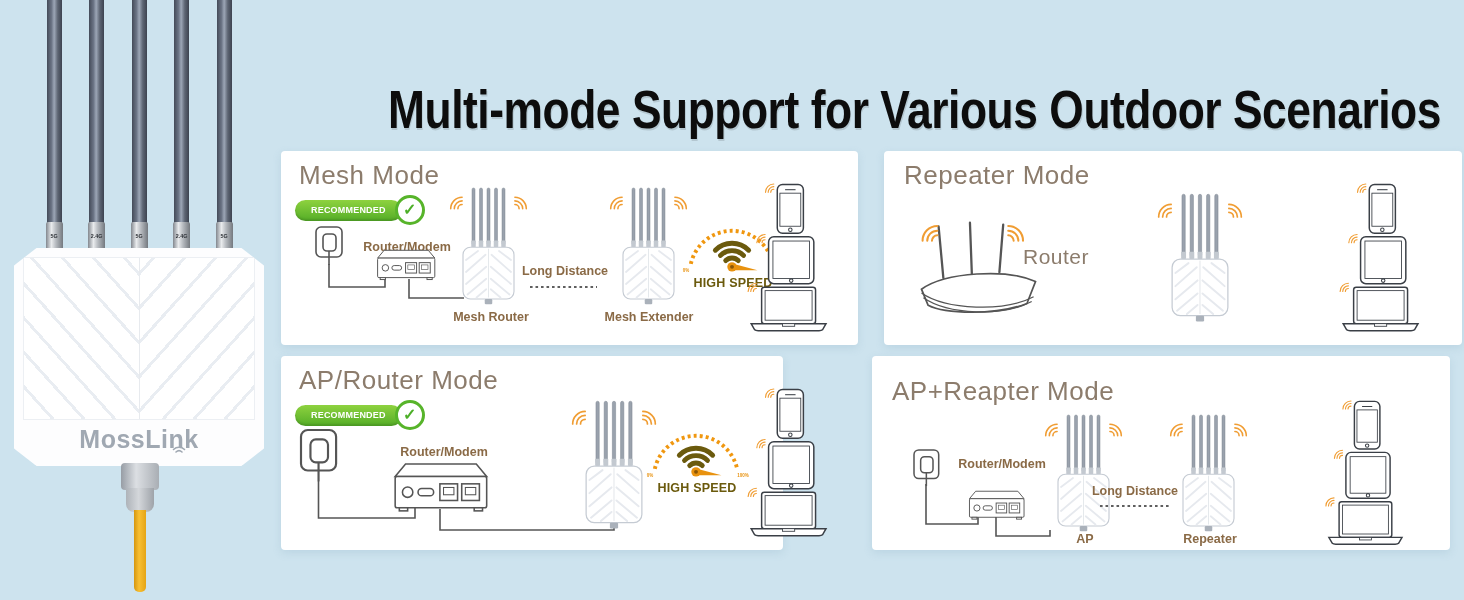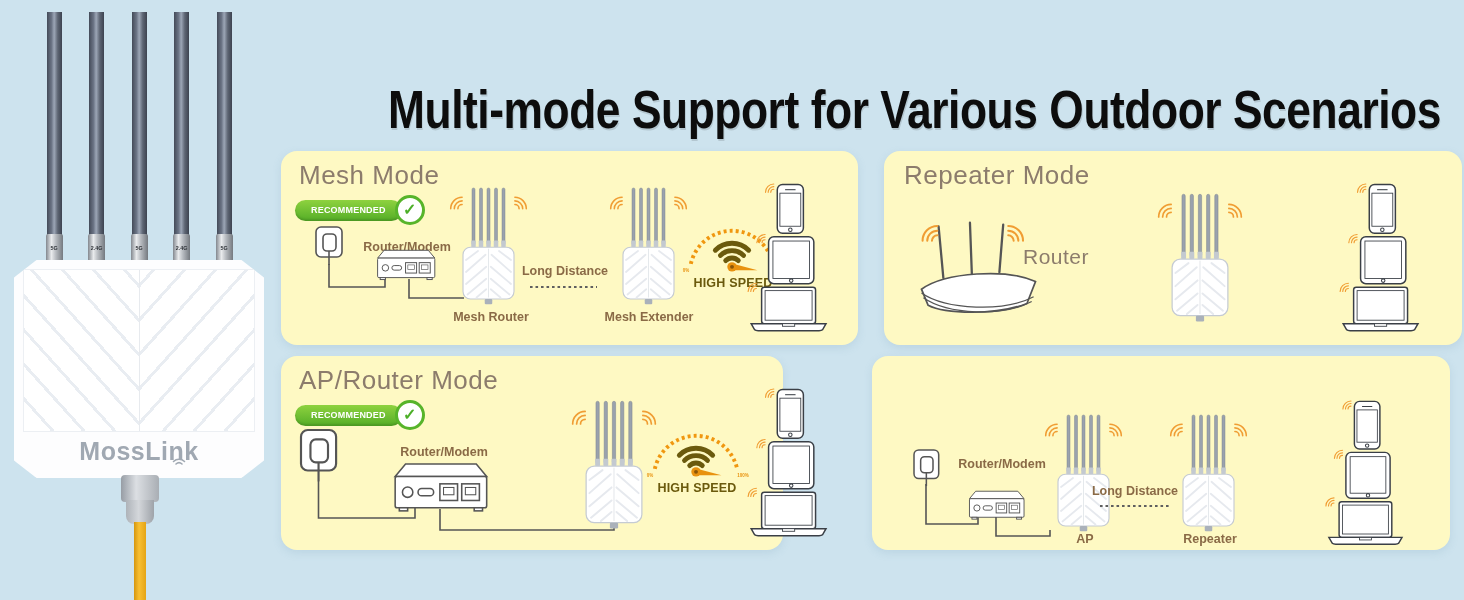--- a/index.html
+++ b/index.html
@@ -6,21 +6,21 @@
   body{width:1464px;height:600px;position:relative;overflow:hidden;
        background:#cde3ee;font-family:"Liberation Sans",sans-serif}
 
   
   .main-title{position:absolute;left:283px;top:42px;width:1167px;text-align:center;
     font-weight:700;font-size:54px;color:#0d0d0d;letter-spacing:-.5px;white-space:nowrap;
     transform:scaleX(.82);transform-origin:center;
     text-shadow:1px 2px 0 rgba(0,0,0,.12)}
 
   
-  .product{position:absolute;left:0;top:12px;width:280px;height:434px}
+  .product{position:absolute;left:0;top:0;width:280px;height:434px}
   .antenna{position:absolute;top:0;width:15px;height:225px;border-radius:0 0 2px 2px;
     background:linear-gradient(90deg,#434a58 0%,#6b7485 30%,#9ca6b6 48%,#5d6573 72%,#3d4350 100%)}
   .ant-conn{position:absolute;top:222px;width:17px;height:28px;border-radius:2px;
     background:linear-gradient(90deg,#82878e,#e9ebed 32%,#b7bbc0 58%,#74797f);
     display:flex;align-items:center;justify-content:center}
   .ant-conn span{font-size:6px;font-weight:bold;color:#2e3237;transform:scale(.9)}
   .product-body{position:absolute;left:14px;top:248px;width:250px;height:218px;background:#fdfdfe;
     clip-path:polygon(9% 0,91% 0,100% 8%,100% 92%,91% 100%,9% 100%,0 92%,0 8%);
     box-shadow:0 6px 14px rgba(70,90,110,.18)}
   .body-inner{position:absolute;left:9px;top:9px;right:9px;bottom:46px;display:flex;
@@ -33,21 +33,21 @@
     font-weight:bold;font-size:25px;color:#a0a8b2;letter-spacing:.5px}
   .brand-wifi{position:absolute;left:171px;top:445px}
   .gland-top{position:absolute;left:121px;top:463px;width:38px;height:27px;border-radius:4px;
     background:linear-gradient(90deg,#979da5,#dcdfe3 40%,#a9aeb4)}
   .gland-bot{position:absolute;left:126px;top:488px;width:28px;height:24px;border-radius:0 0 8px 8px;
     background:linear-gradient(90deg,#aeb3b9,#d4d7db 45%,#9ea3a9)}
   .cable{position:absolute;left:134px;top:510px;width:12px;height:82px;border-radius:0 0 5px 5px;
     background:linear-gradient(90deg,#d5960f,#f8bf32 42%,#e5a414)}
 
   
-  .panel{position:absolute;background:#fef9c3;border-radius:16px;
+  .panel{position:absolute;background:#ffffff;border-radius:4px;
     box-shadow:0 3px 9px rgba(110,150,175,.18)}
   .panel h2{position:absolute;margin:0;font-weight:400;font-size:26px;color:#8c7c6c;
     letter-spacing:.5px;white-space:nowrap}
   .badge{position:absolute;display:flex;align-items:center}
   .badge .pill{height:21px;display:flex;align-items:center;padding:0 16px;border-radius:11px;
     background:linear-gradient(180deg,#8ed23f,#54ad27);color:#fff;font-weight:bold;font-size:9px;
     letter-spacing:.2px;box-shadow:inset 0 -2px 2px rgba(0,0,0,.12)}
   .badge .check{width:24px;height:24px;margin-left:-7px;border-radius:50%;background:#fff;
     border:3px solid #57b42a;display:flex;align-items:center;justify-content:center;
     color:#4caf28;font-weight:900;font-size:16px;line-height:1}
@@ -270,20 +270,21 @@
     <use href="#sym-ap" transform="translate(292,42) scale(0.82)"></use>
     <use href="#sym-gauge" transform="translate(366,60) scale(0.98)"></use>
     <text class="gtiny" x="369" y="121" text-anchor="middle">0%</text>
     <text class="gtiny" x="462" y="121" text-anchor="middle">100%</text>
     <text class="speedlbl" x="416" y="136" text-anchor="middle">HIGH SPEED</text>
     <use href="#sym-devices" transform="translate(458,30) scale(0.87)"></use>
   </svg>
 </section>
 
 <section class="panel" style="left:872px;top:356px;width:578px;height:194px">
+  <h2 style="left:20px;top:20px">AP+Reapter Mode</h2>
   <svg class="diagram" width="578" height="194" viewBox="0 0 578 194">
     <use href="#sym-plug" transform="translate(42,94) scale(0.95)"></use>
     <path class="wire" d="M54,128 V168 H106 V160"></path>
     <text class="dlbl" x="130" y="112" text-anchor="middle">Router/Modem</text>
     <use href="#sym-modem" transform="translate(95,134) scale(0.62)"></use>
     <path class="wire" d="M124,161 V180 H178 V174"></path>
     <use href="#sym-ap" transform="translate(174,56) scale(0.75)"></use>
     <text class="dlbl" x="213" y="187" text-anchor="middle">AP</text>
     <text class="dlbl" x="263" y="139" text-anchor="middle">Long Distance</text>
     <path class="ldash" d="M228,150 H298"></path>

